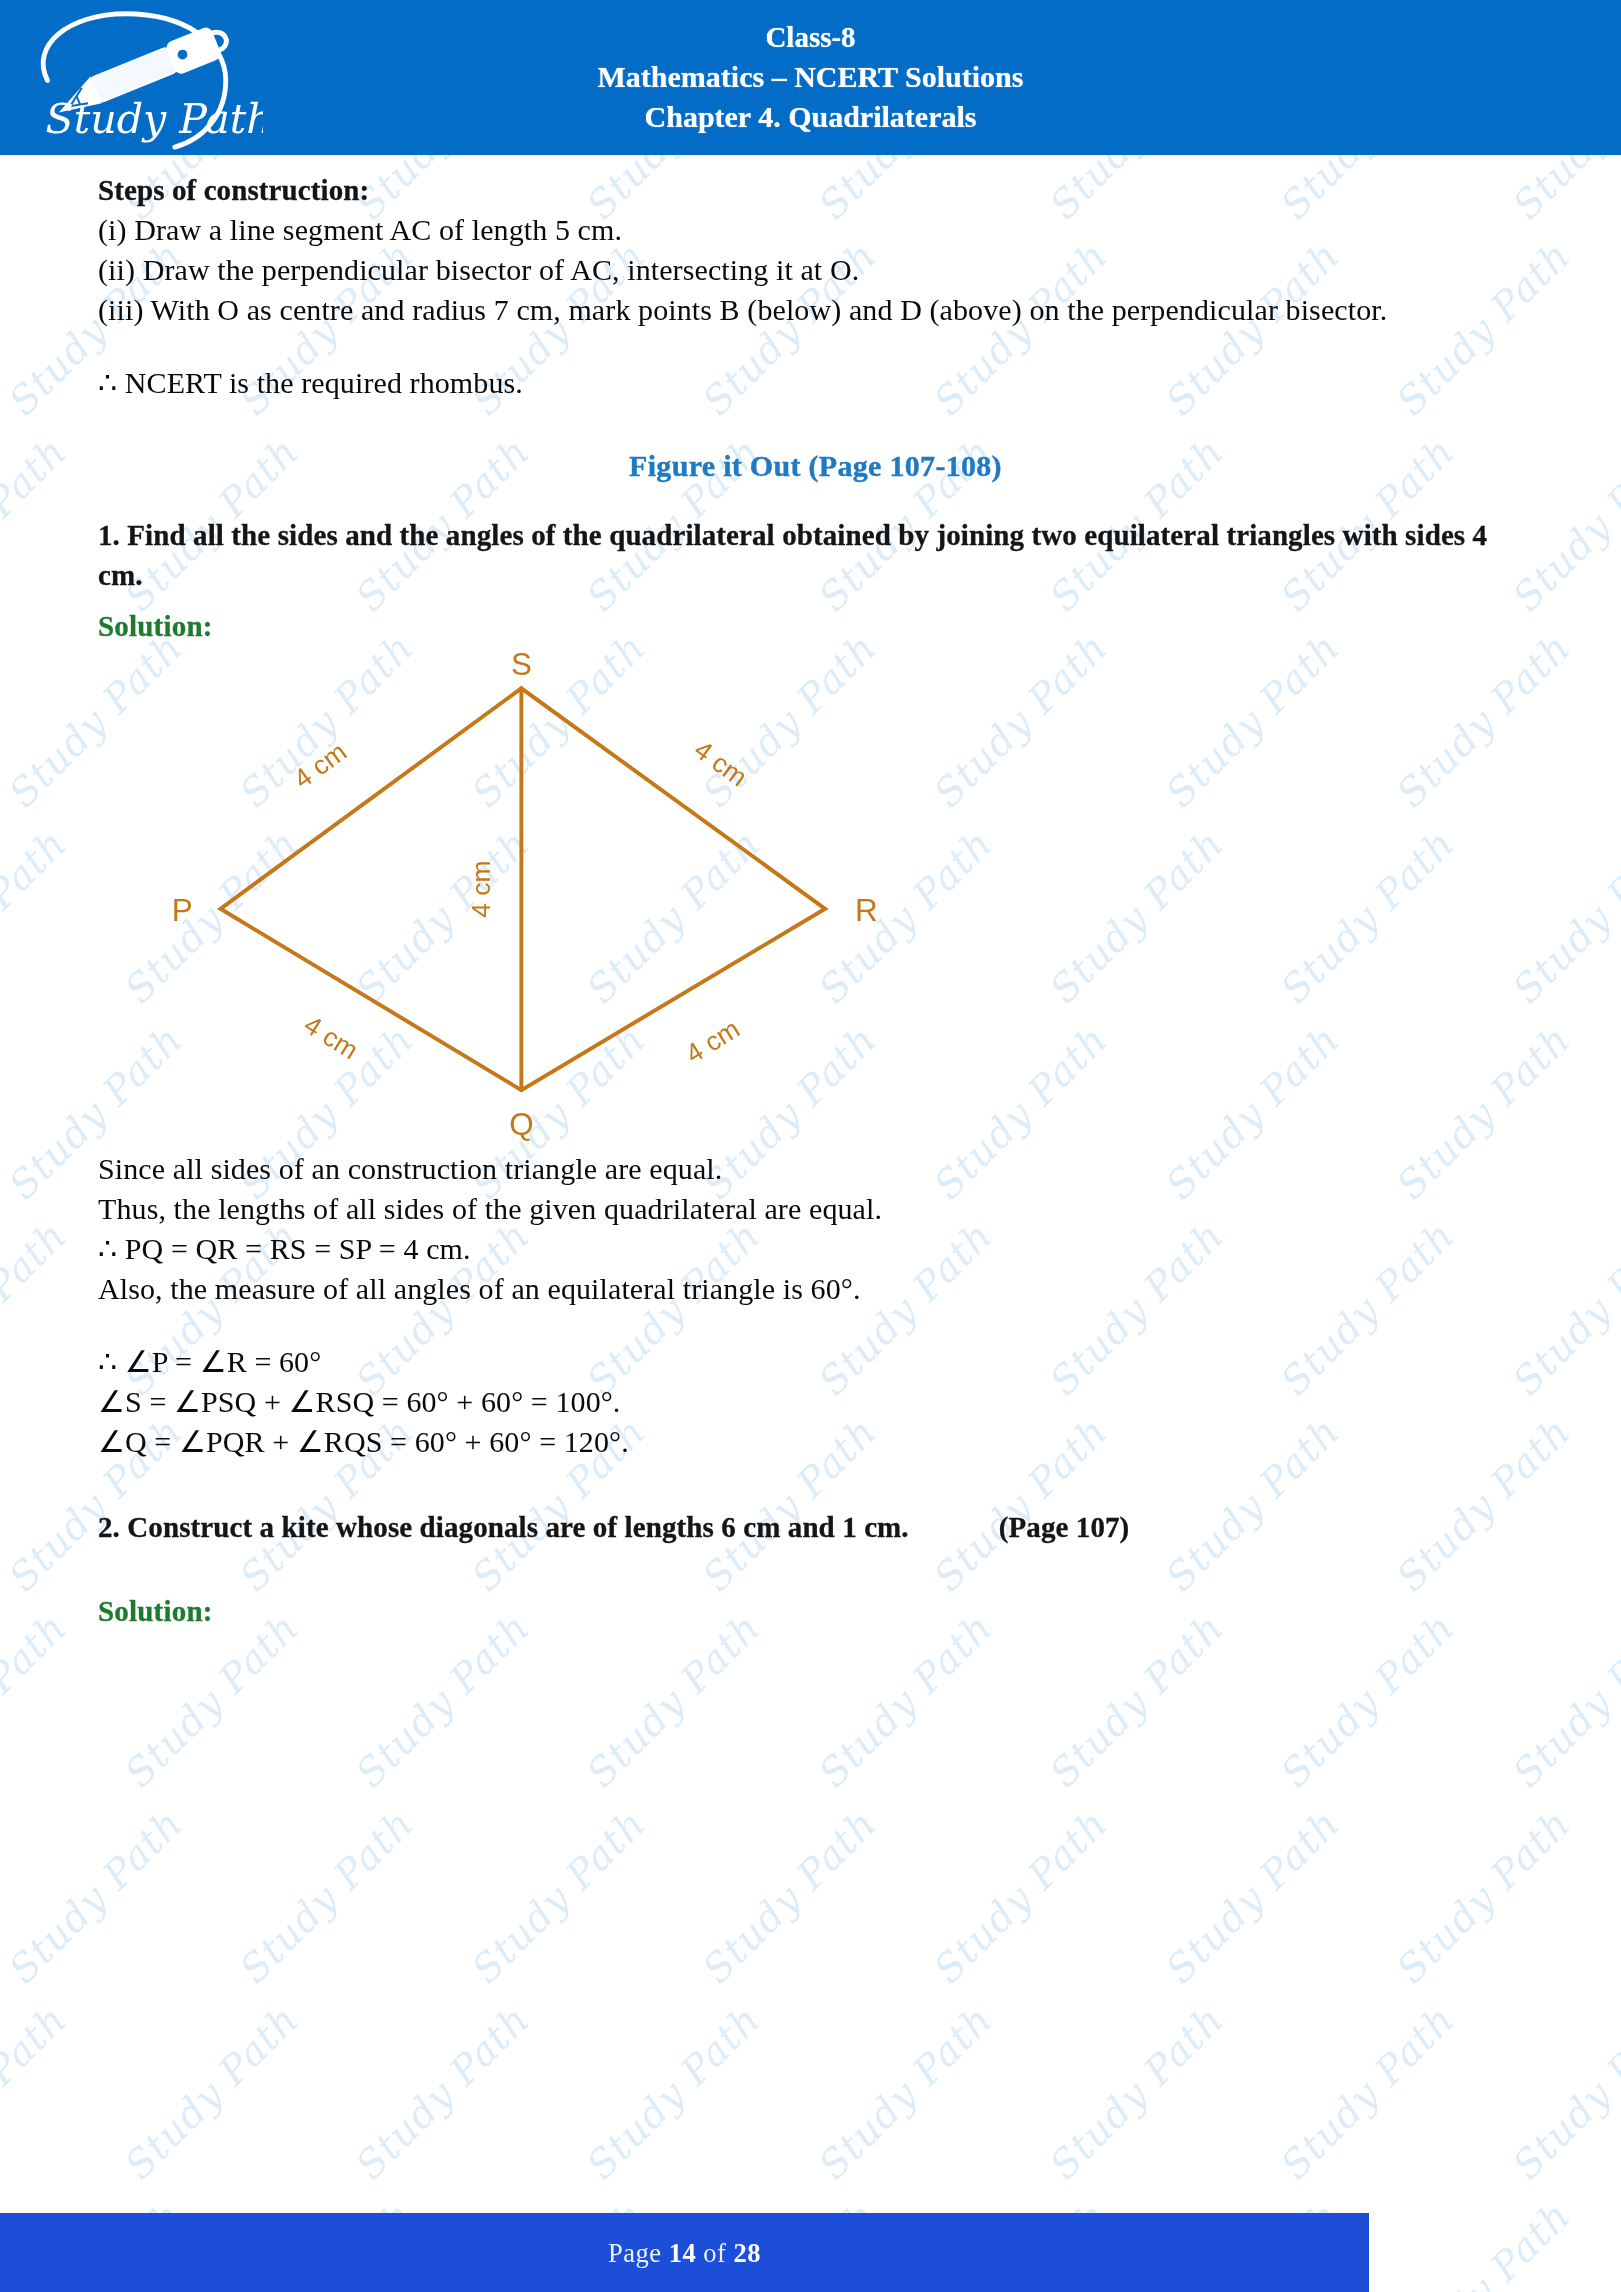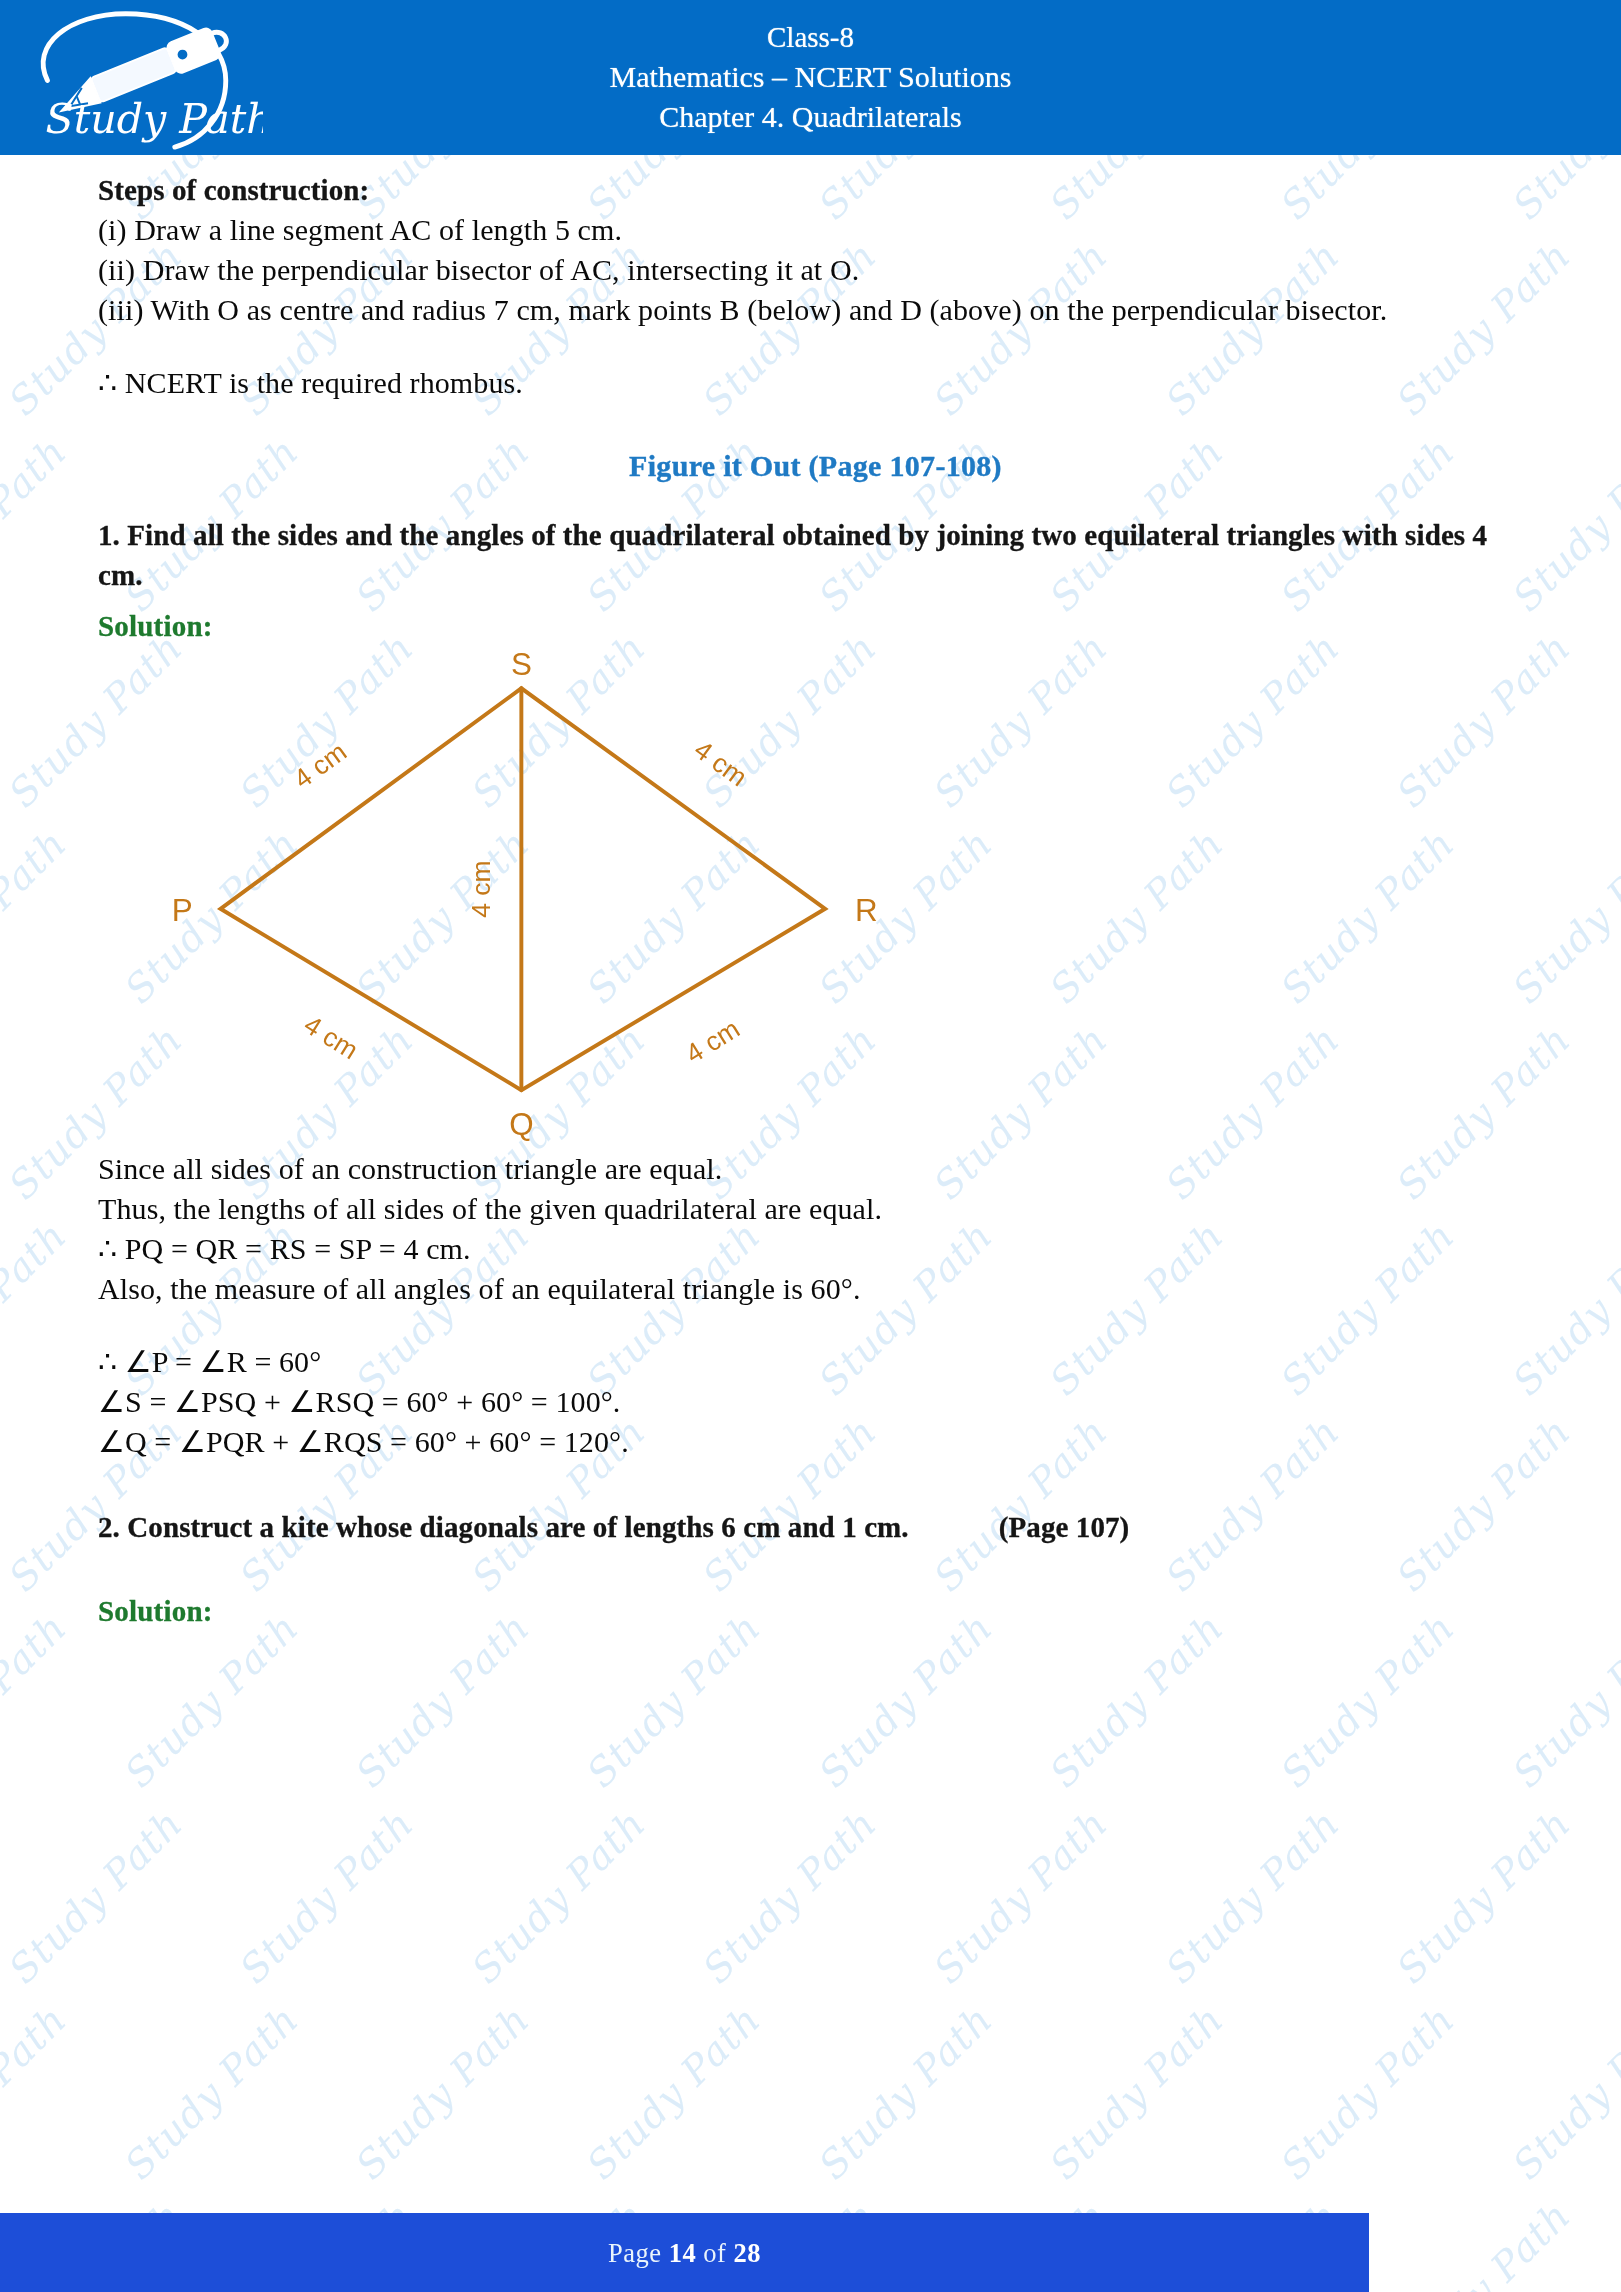--- a/index.html
+++ b/index.html
@@ -76,21 +76,21 @@
     align-items: center;
     justify-content: center;
     gap: 2px;
   }
   .header-titles .hline {
     color: #ffffff;
     font-family: "Liberation Serif", serif;
     font-size: 29px;
     line-height: 1.28;
     text-align: center;
-    font-weight: 400;
+    font-weight: 700;
     text-shadow: 0 0 1px rgba(255,255,255,0.85);
   }
   .header-titles .hline.big {
     font-size: 30px;
   }
 
   
   .footer-bar {
     position: absolute;
     left: 0;

